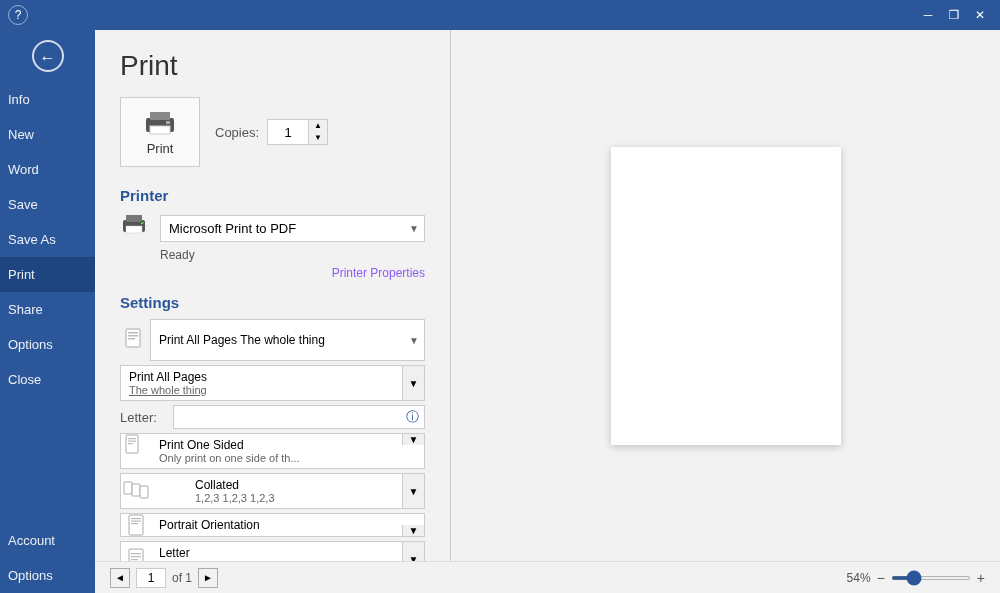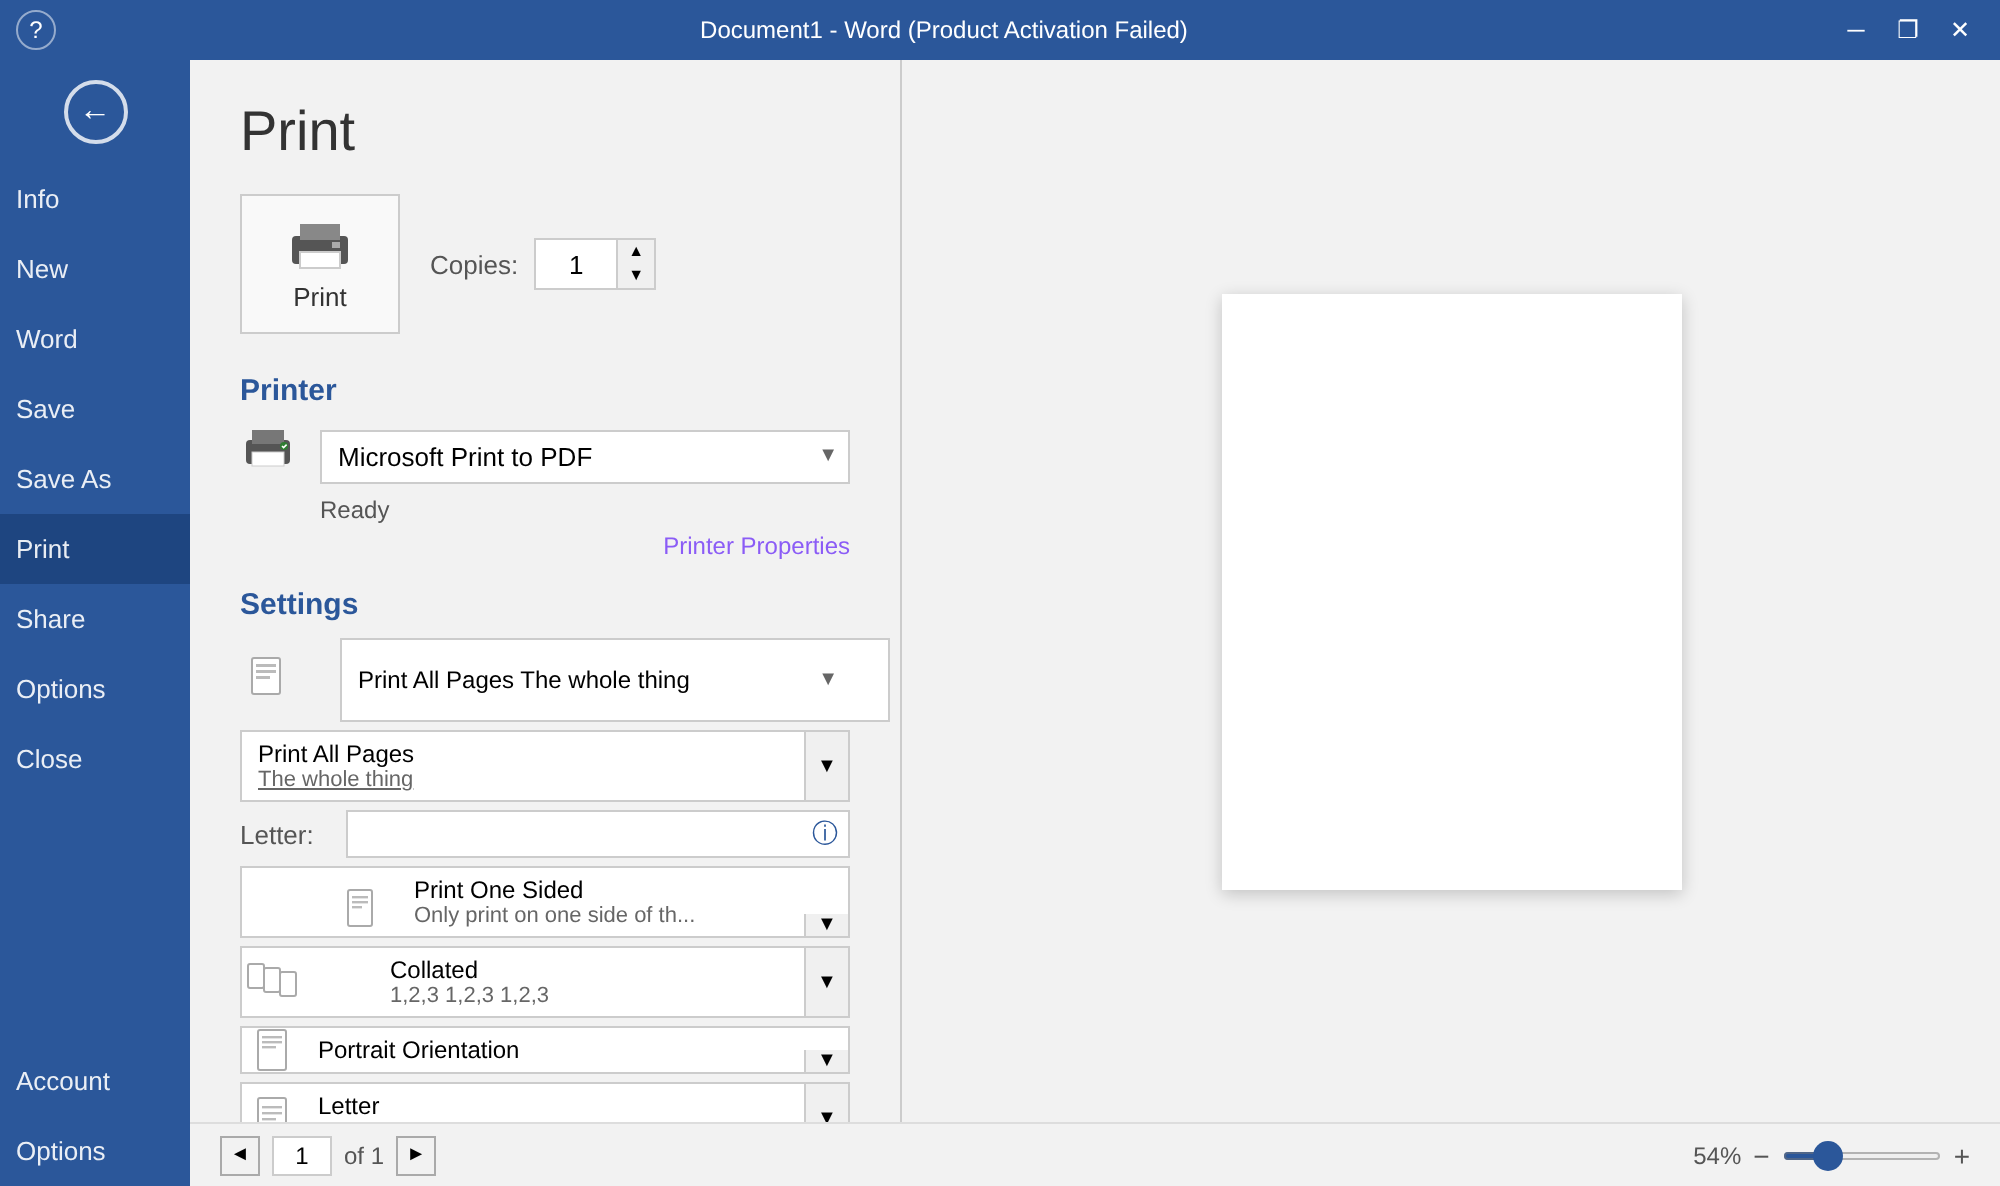--- a/index.html
+++ b/index.html
@@ -253,21 +253,20 @@
     }
     .setting-select {
       width: 100%;
       border: 1px solid #ccc;
       background: white;
       padding: 4px 25px 4px 8px;
       font-size: 12px;
       appearance: none;
       cursor: pointer;
       outline: none;
-      margin-left: 20px;
     }
     .setting-select-multiline {
       height: 42px;
       padding-top: 3px;
     }
     .pages-row {
       display: flex;
       align-items: center;
       margin-bottom: 4px;
       gap: 8px;
@@ -365,21 +364,20 @@
       color: #555;
     }
   </style>
 </head>
 <body>
 
 <div class="titlebar">
   <div class="titlebar-icon-area">
     <div class="titlebar-help">?</div>
   </div>
-  <div class="titlebar-title">Document1 - Word (Product Activation Failed)</div>
   <div class="titlebar-controls">
     <button class="titlebar-btn">─</button>
     <button class="titlebar-btn">❐</button>
     <button class="titlebar-btn close">✕</button>
   </div>
 </div>
 
 <div class="main-area">
 
   <div class="sidebar">
@@ -483,21 +481,21 @@
 
         <div class="pages-row">
           <span class="pages-label">Letter:</span>
           <div class="pages-input-wrap">
             <input class="pages-input" type="text" style="">
             <span style="position:absolute;right:6px;top:50%;transform:translateY(-50%);color:#2b579a;font-size:13px;cursor:pointer;">ⓘ</span>
           </div>
         </div>
 
         <div style="margin-bottom:4px;">
-          <div style="display:flex;align-items:flex-end;border:1px solid #ccc;background:white;position:relative;padding-left:48px;">
+          <div style="display:flex;align-items:flex-start;border:1px solid #ccc;background:white;position:relative;">
             <div style="width:30px;display:flex;align-items:center;justify-content:center;flex-shrink:0;">
               <svg width="22" height="24" viewBox="0 0 22 24" fill="none">
                 <rect x="1" y="1" width="12" height="18" rx="1" fill="white" stroke="#aaa"></rect>
                 <rect x="3" y="4" width="8" height="1.2" fill="#bbb"></rect>
                 <rect x="3" y="6.5" width="8" height="1.2" fill="#bbb"></rect>
                 <rect x="3" y="9" width="5" height="1.2" fill="#bbb"></rect>
               </svg>
             </div>
             <div style="padding:4px 8px;flex:1;cursor:pointer;">
               <div style="font-size:12px;">Print One Sided</div>

